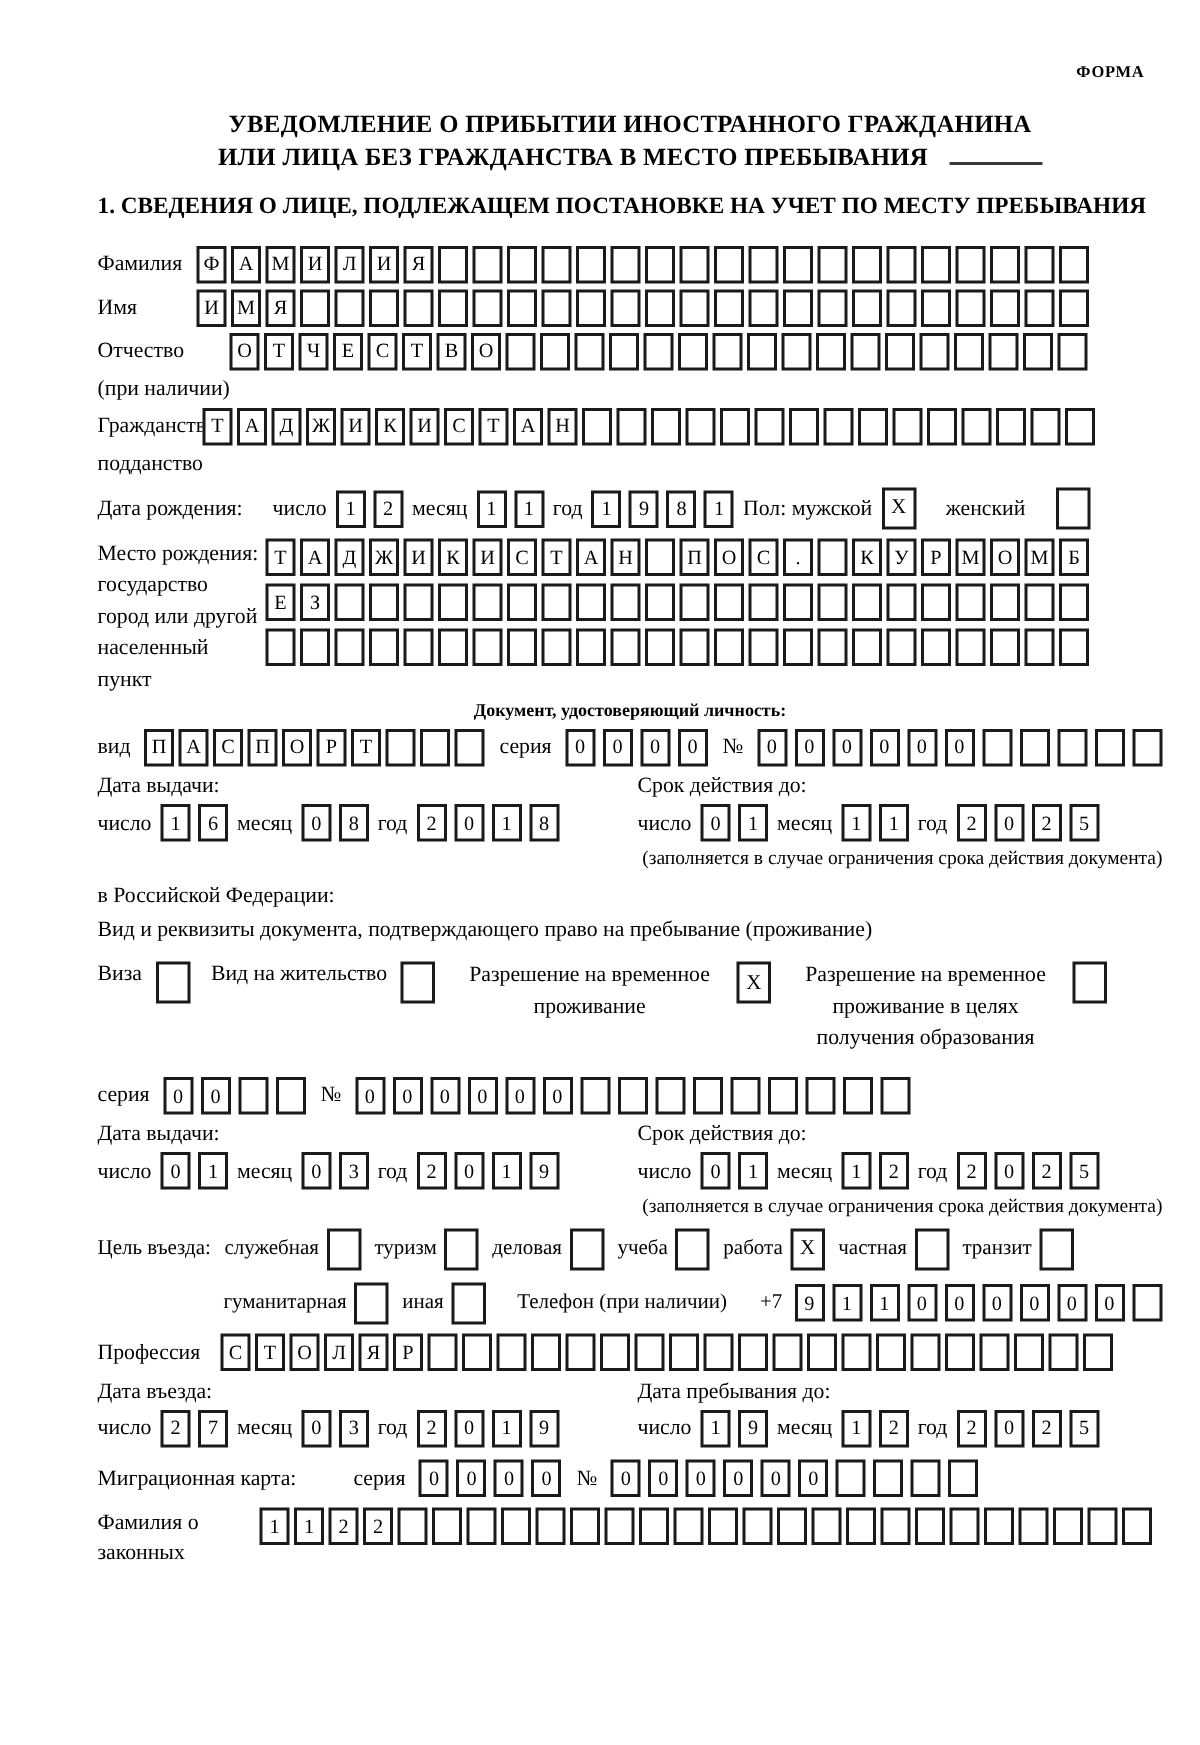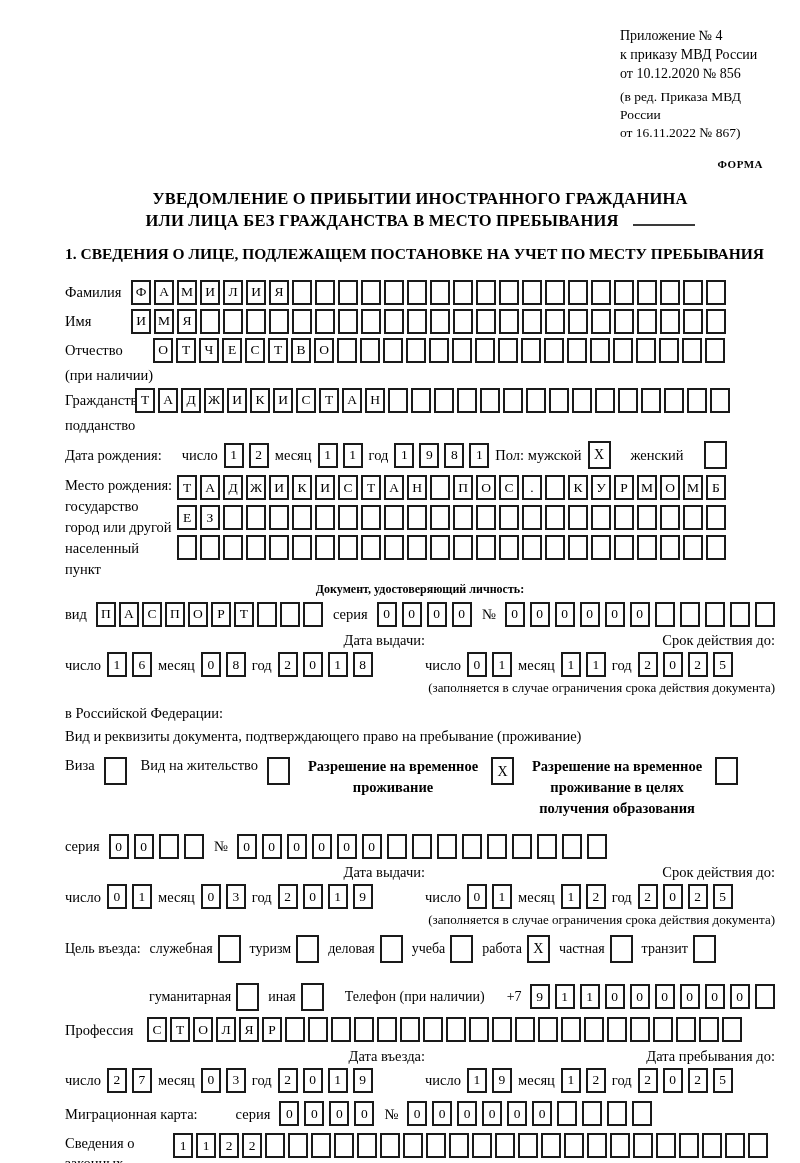--- a/index.html
+++ b/index.html
@@ -53,56 +53,47 @@
 
   .center-bold{text-align:center;font-weight:bold;font-size:12px;margin:2px 0 4px 0;}
 
   .doc-row{gap:10px;}
   .doc-row .grp{display:flex;align-items:center;gap:9px;}
 
   .dates-row{display:flex;margin-top:4px;}
   .dcol{display:flex;flex-direction:column;}
   .dcol.c1{flex:0 0 360px;}
   .dcol.c2{flex:1 1 auto;}
-  .dhead{text-align:right;line-height:19px;}
+  .dhead{text-align:left;line-height:19px;}
   .dfields{display:flex;align-items:center;gap:6px;margin-top:2px;}
   .note-right{text-align:right;font-size:13px;margin-top:3px;margin-bottom:6px;}
 
   .para{margin-top:4px;line-height:23px;}
 
   .opts-row{display:flex;align-items:flex-start;margin-top:8px;margin-bottom:14px;gap:14px;}
   .opt{display:flex;align-items:flex-start;gap:9px;}
   .opt .cb{margin-top:1px;}
   .opt-label{display:inline-block;}
-  .opt-label.wide{width:178px;text-align:center;line-height:21px;font-weight:bold;}
+  .opt-label.wide{width:178px;text-align:center;line-height:21px;}
 
   .purpose{gap:9px;font-size:14px;}
   .opt-inline{display:flex;align-items:center;gap:5px;}
-  .purpose2{gap:9px;font-size:14px;margin-top:20px;}
+  .purpose2{gap:9px;font-size:14px;margin-top:8px;}
   .indent140{margin-left:75px;}
   .phone-grp{display:flex;align-items:center;gap:8px;margin-left:12px;}
 
   .rep-block{display:flex;margin-top:6px;}
   .rep-labels{flex:0 0 108px;line-height:20.5px;}
   .rep-rows .frow{margin-bottom:6px;min-height:26px;}
 </style>
 </head>
 <body>
 
 <div class="page">
 
-  <div class="top-note">
-    <div>Приложение № 4</div>
-    <div>к приказу МВД России</div>
-    <div>от 10.12.2020 № 856</div>
-    <div class="sub">
-      <div>(в ред. Приказа МВД России</div>
-      <div>от 16.11.2022 № 867)</div>
-    </div>
-  </div>
 
   <div class="forma">ФОРМА</div>
 
   <div class="title">
     <div>УВЕДОМЛЕНИЕ О ПРИБЫТИИ ИНОСТРАННОГО ГРАЖДАНИНА</div>
     <div><span>ИЛИ ЛИЦА БЕЗ ГРАЖДАНСТВА В МЕСТО ПРЕБЫВАНИЯ</span><span class="blank-line"></span></div>
   </div>
 
   <div class="sec-heading" style="margin-bottom:16px;">1. СВЕДЕНИЯ О ЛИЦЕ, ПОДЛЕЖАЩЕМ ПОСТАНОВКЕ НА УЧЕТ ПО МЕСТУ ПРЕБЫВАНИЯ</div>
 
@@ -717,21 +708,21 @@
           <span class="cell"></span>
           <span class="cell"></span>
           <span class="cell"></span>
           <span class="cell"></span>
         </span>
     </span>
   </div>
 
   <div class="rep-block">
     <div class="rep-labels">
-      <div>Сведения о</div>
+      <div>Фамилия о</div>
       <div>законных</div>
 
     </div>
     <div class="rep-rows">
       <div class="frow">
           <span class="cellrow">
             <span class="cell">1</span>
             <span class="cell">1</span>
             <span class="cell">2</span>
             <span class="cell">2</span>

